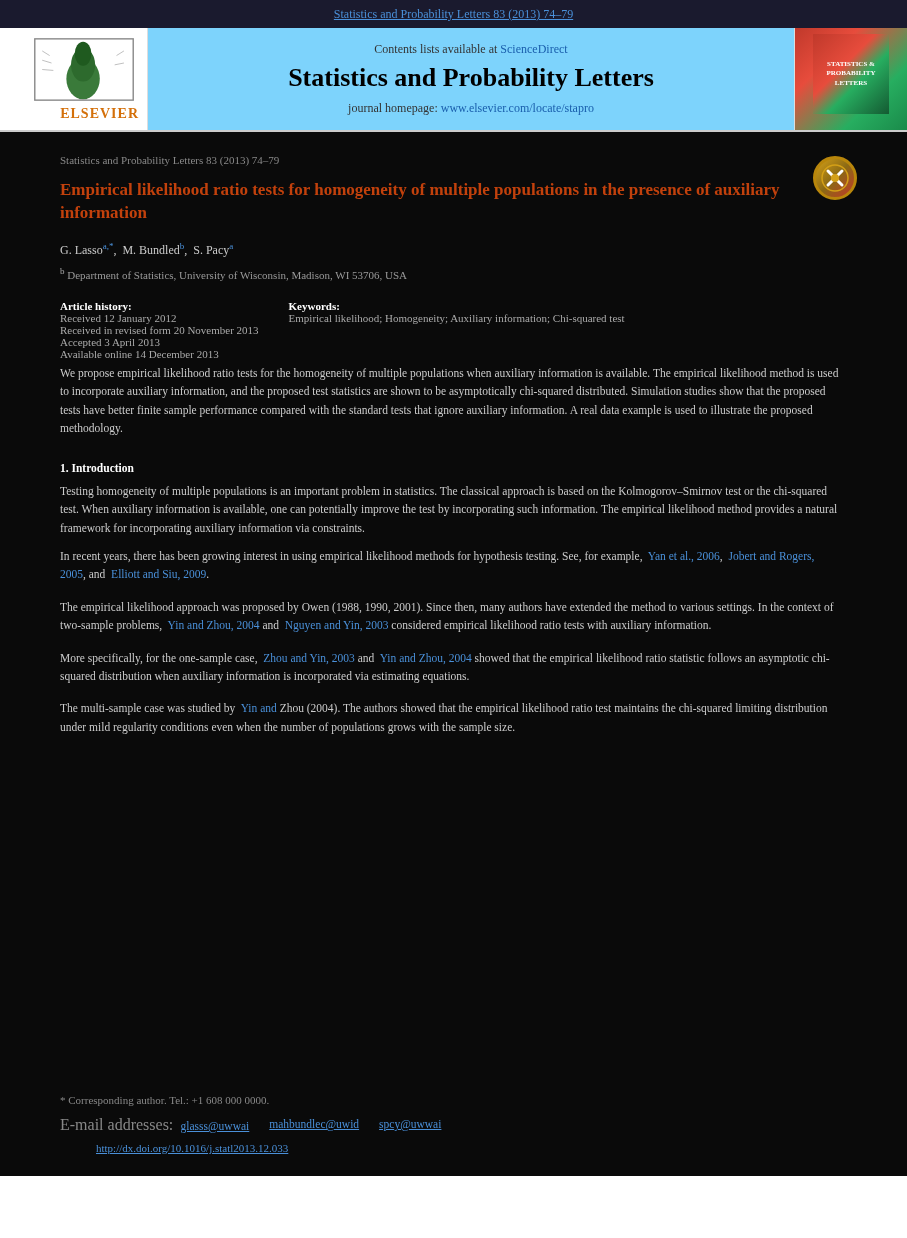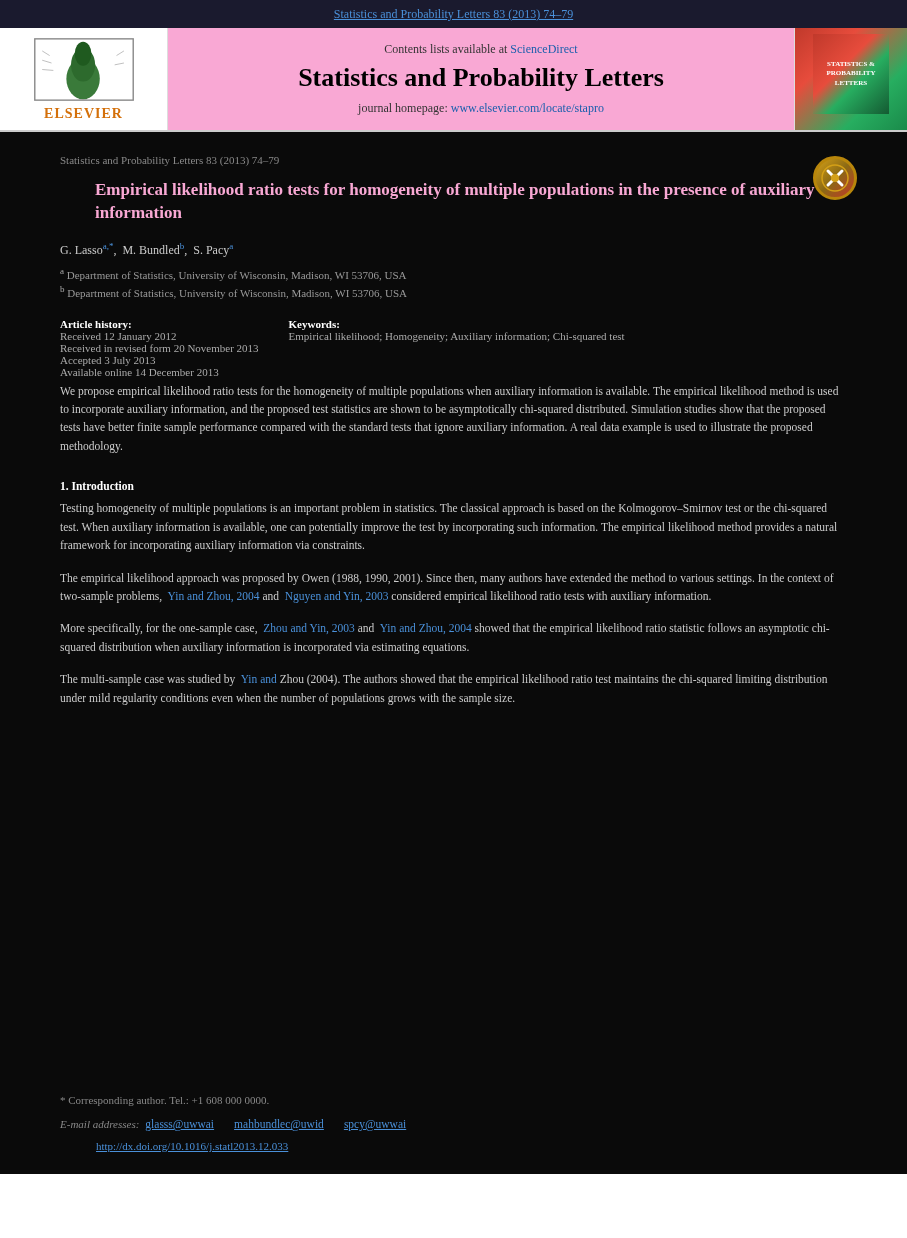--- a/index.html
+++ b/index.html
@@ -26,40 +26,40 @@
     }
 
     
     .journal-header {
       display: flex;
       align-items: stretch;
       border-bottom: 2px solid #ccc;
       margin: 0;
     }
     .elsevier-logo {
-      width: 168px;
+      width: 148px;
       min-height: 100px;
       background: #fff;
       display: flex;
       flex-direction: column;
-      align-items: center;
+      align-items: flex-end;
       justify-content: center;
       padding: 8px;
       border-right: 1px solid #ddd;
     }
     .elsevier-logo-text {
       color: #d4700a;
       font-size: 14px;
       font-weight: bold;
       letter-spacing: 1px;
       margin-top: 4px;
     }
     .journal-title-area {
       flex: 1;
-      background: #f9a8d4;
+      background: #7dd3fc;
       display: flex;
       flex-direction: column;
       align-items: center;
       justify-content: center;
       padding: 14px 8px;
       border-right: 1px solid #ddd;
     }
     .contents-line {
       font-size: 12px;
       color: #333;
@@ -141,26 +141,25 @@
     }
 
     
     .article-block {
       color: #ccc;
       font-size: 11.5px;
       line-height: 1.6;
       margin-bottom: 10px;
     }
     .article-title {
-      color: #f9a8d4;
+      color: #c2410c;
       font-size: 17px;
       font-weight: bold;
       line-height: 1.4;
       margin-bottom: 8px;
-      margin-left: 35px;
     }
     .authors-line {
       color: #ccc;
       font-size: 12px;
       margin-bottom: 4px;
     }
     .author-sup {
       color: #4a90d9;
       font-size: 9px;
       vertical-align: super;
@@ -288,34 +287,31 @@
 
   <div class="authors-line" style="color:#ccc; font-size:12px;">
     <span>G. Lasso</span><sup class="author-sup">a,*</sup>,&nbsp;
     <span>M. Bundled</span><sup class="author-sup">b</sup>,&nbsp;
     <span>S. Pacy</span><sup class="author-sup">a</sup>
   </div>
 
   <div class="spacer-sm"></div>
 
   <div class="affiliation-line">
-    <sup style="font-size:9px;">a</sup> <span style="color:#999; font-size:11px;">Department of Statistics, University of Wisconsin, Madison, WI 53706, USA</span>
-  </div>
-  <div class="affiliation-line">
     <sup style="font-size:9px;">b</sup> <span style="color:#999; font-size:11px;">Department of Statistics, University of Wisconsin, Madison, WI 53706, USA</span>
   </div>
 
   <div class="spacer-lg"></div>
 
   <div style="display:flex; gap:30px; margin-bottom:2px;">
     <div style="color:#aaa; font-size:11px;">
       <div><span class="section-label" style="font-size:11px;">Article history:</span></div>
       <div>Received 12 January 2012</div>
       <div>Received in revised form 20 November 2013</div>
-      <div>Accepted 3 July 2013</div>
+      <div>Accepted 3 April 2013</div>
       <div>Available online 14 December 2013</div>
     </div>
     <div style="color:#aaa; font-size:11px; max-width:400px;">
       <div><span class="section-label" style="font-size:11px;">Keywords:</span></div>
       <div>Empirical likelihood; Homogeneity; Auxiliary information; Chi-squared test</div>
     </div>
   </div>
 
   <div style="margin-bottom:14px;">
     <div class="section-content" style="margin-top:4px;">
@@ -324,20 +320,26 @@
   </div>
 
   <div class="spacer"></div>
 
   <div class="article-block">
     <span style="font-weight:bold; color:#fff;">1. Introduction</span>
     <div class="spacer-sm"></div>
     Testing homogeneity of multiple populations is an important problem in statistics. The classical approach is based on the Kolmogorov–Smirnov test or the chi-squared test. When auxiliary information is available, one can potentially improve the test by incorporating such information. The empirical likelihood method provides a natural framework for incorporating auxiliary information via constraints.
   </div>
 
+  <div class="article-block">
+    In recent years, there has been growing interest in using empirical likelihood methods for hypothesis testing. See, for example,&nbsp;
+    <a href="#" class="ref-link">Yan et al., 2006</a>,&nbsp;
+    <a href="#" class="ref-link">Jobert and Rogers, 2005</a>,&nbsp;and&nbsp;
+    <a href="#" class="ref-link">Elliott and Siu, 2009</a>.
+  </div>
 
   <div class="spacer-sm"></div>
 
   <div class="article-block">
     The empirical likelihood approach was proposed by Owen (1988, 1990, 2001). Since then, many authors have extended the method to various settings. In the context of two-sample problems,&nbsp;
     <a href="#" class="ref-link">Yin and Zhou, 2004</a>&nbsp;and&nbsp;
     <a href="#" class="ref-link">Nguyen and Yin, 2003</a>&nbsp;considered empirical likelihood ratio tests with auxiliary information.
   </div>
 
   <div class="spacer-sm"></div>
@@ -363,21 +365,21 @@
 <div class="footer-section" style="background:#0a0a0a; padding: 10px 60px 20px;">
 
   <div style="display:flex; gap: 40px; margin-bottom: 8px;">
     <div>
       <span style="color:#888; font-size:11px;">* Corresponding author. Tel.: +1 608 000 0000.</span>
     </div>
   </div>
 
   <div style="display:flex; gap: 20px; flex-wrap: wrap; margin-bottom: 6px;">
     <div>
-      <span style="color:#888; font-size:11px;font-style:italic;">E-mail addresses:&nbsp;</span>
+      <span style="color:#888; font-size:16px;">E-mail addresses:&nbsp;</span>
       <a href="#" class="email-links">glasss@uwwai</a>
     </div>
     <div>
       <a href="#" class="email-links">mahbundlec@uwid</a>
     </div>
     <div>
       <a href="#" class="email-links">spcy@uwwai</a>
     </div>
   </div>
 

